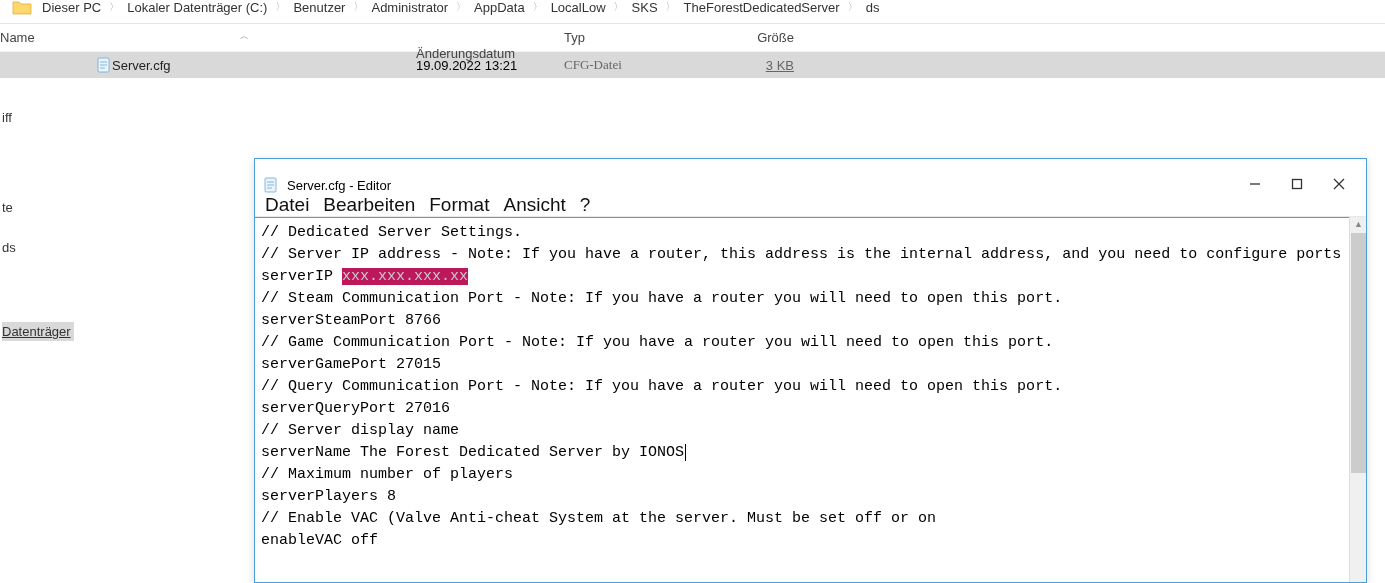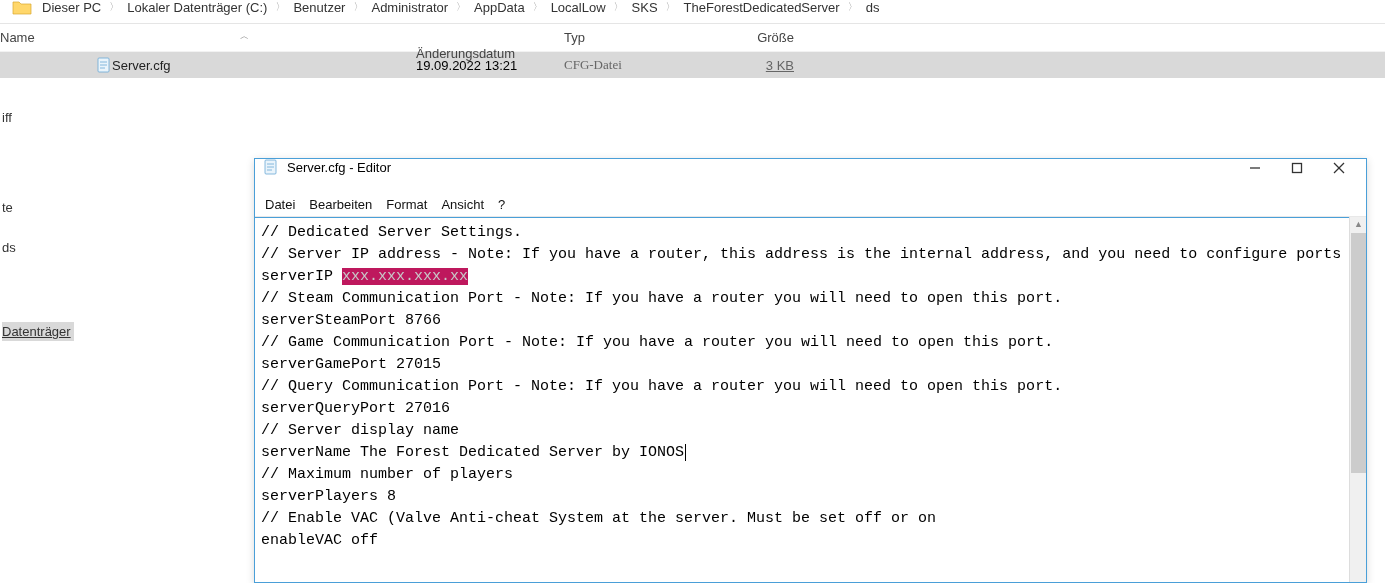--- a/index.html
+++ b/index.html
@@ -27,27 +27,27 @@
 .fr-type { width: 130px; color: #666; font-family: Liberation Serif, serif; }
 .fr-size { width: 120px; text-align: right; padding-right: 20px; color: #666; text-decoration: underline; }
 
 
 .side-frag { position: absolute; left: 2px; color: #333; font-size: 13px; }
 .sf1 { top: 196px; }
 .sf3 { top: 322px; background: #d9d9d9; padding: 2px 3px 2px 0; text-decoration: underline; }
 
 
 .notepad { position: absolute; left: 254px; top: 158px; width: 1113px; height: 425px; border: 1px solid #4a9fd8; background: #fff; box-shadow: 0 2px 8px rgba(0,0,0,0.15); display: flex; flex-direction: column; }
-.np-title { height: 34px; display: flex; align-items: flex-start; padding: 0 8px; }
+.np-title { height: 34px; display: flex; align-items: flex-end; padding: 0 8px; }
 .np-title-left { display: flex; align-items: center; gap: 8px; flex: 1; }
 .np-file-icon { width: 16px; height: 16px; }
 .np-title-text { font-size: 13px; color: #000; }
 .np-controls { display: flex; gap: 24px; padding-right: 10px; }
 .np-ctrl { width: 18px; height: 18px; display: flex; align-items: center; justify-content: center; color: #333; }
-.np-menu { height: 24px; display: flex; align-items: center; gap: 14px; padding: 0 10px; border-bottom: 1px solid #e8e8e8; font-size: 13px; color: #111; }
+.np-menu { height: 24px; display: flex; align-items: flex-end; gap: 14px; padding: 0 10px; border-bottom: 1px solid #e8e8e8; font-size: 19px; color: #111; }
 .np-menu span { cursor: default; }
 .np-body { flex: 1; display: flex; position: relative; }
 .np-text { flex: 1; padding: 4px 6px; font-family: Consolas, "Courier New", monospace; font-size: 15px; line-height: 22px; color: #000; white-space: pre; overflow: hidden; border-top: 1px solid #4a9fd8; }
 .np-scroll { width: 17px; background: #f0f0f0; border-left: 1px solid #ddd; position: relative; }
 .np-scroll::before { content:"▲"; position:absolute; top:2px; left:4px; font-size:9px; color:#888; }
 .np-scroll-thumb { position: absolute; top: 16px; left: 1px; width: 15px; height: 240px; background: #ccc; }
 .redact { background: #be185d; color: #c8c8c8; }
 .cursor-bar { display: inline-block; width: 0; height: 17px; border-right: 1px solid #000; vertical-align: middle; margin-left: 1px; }
 </style>
 </head>

